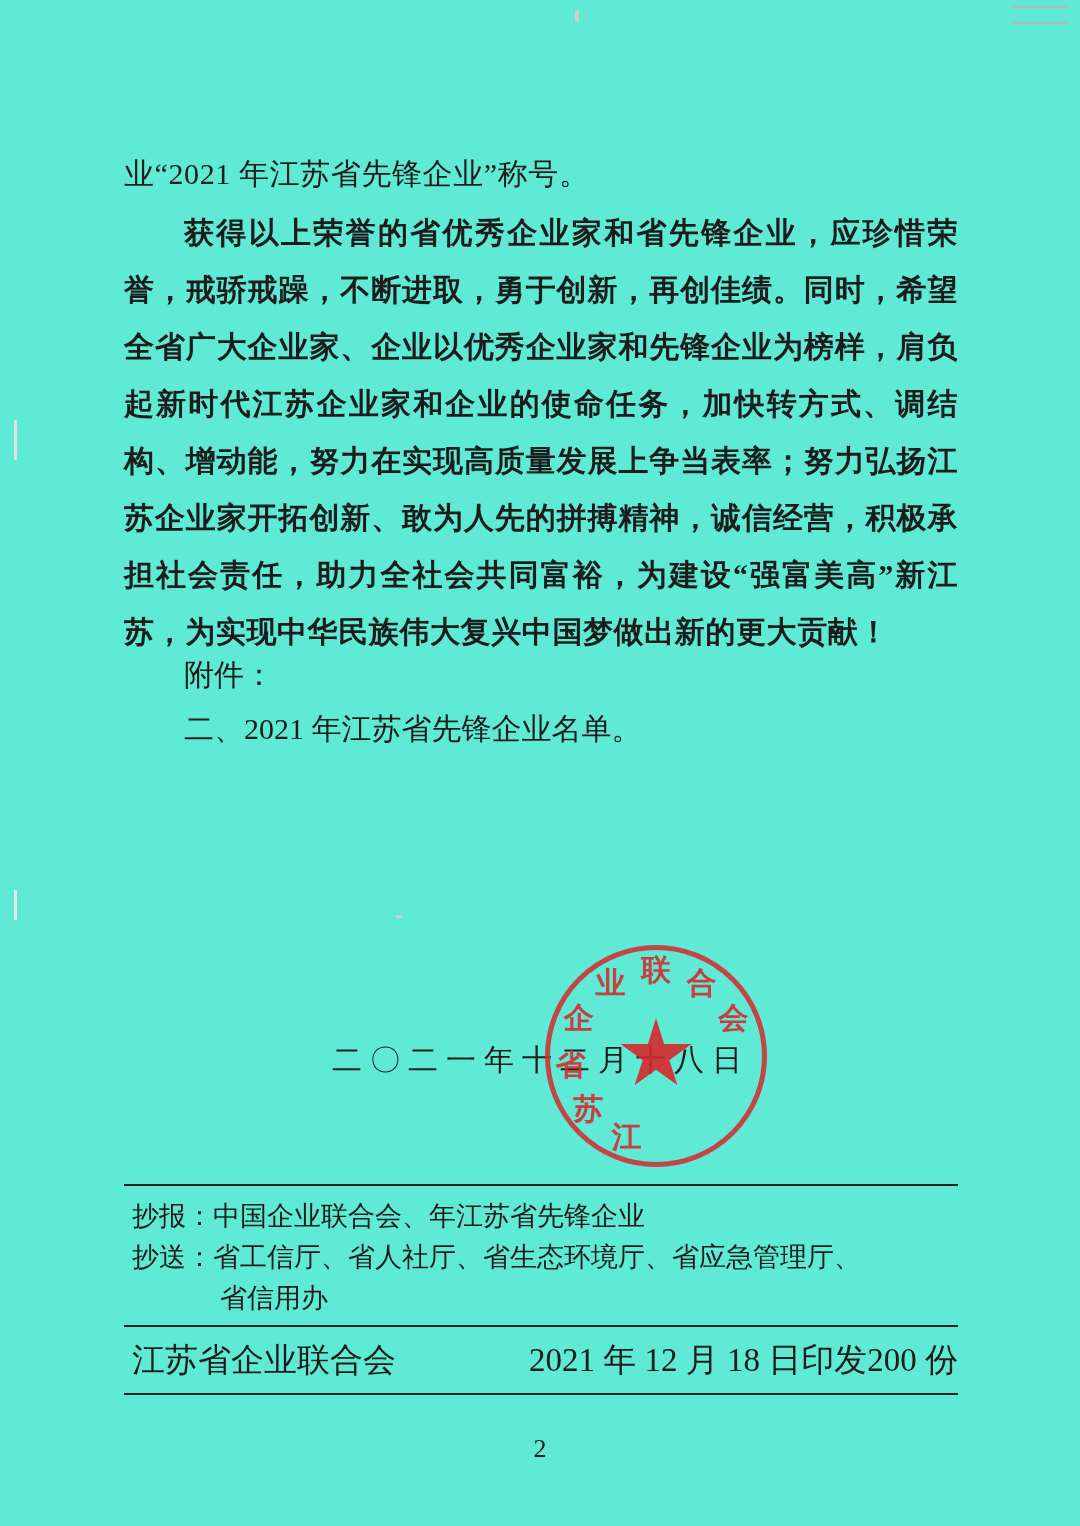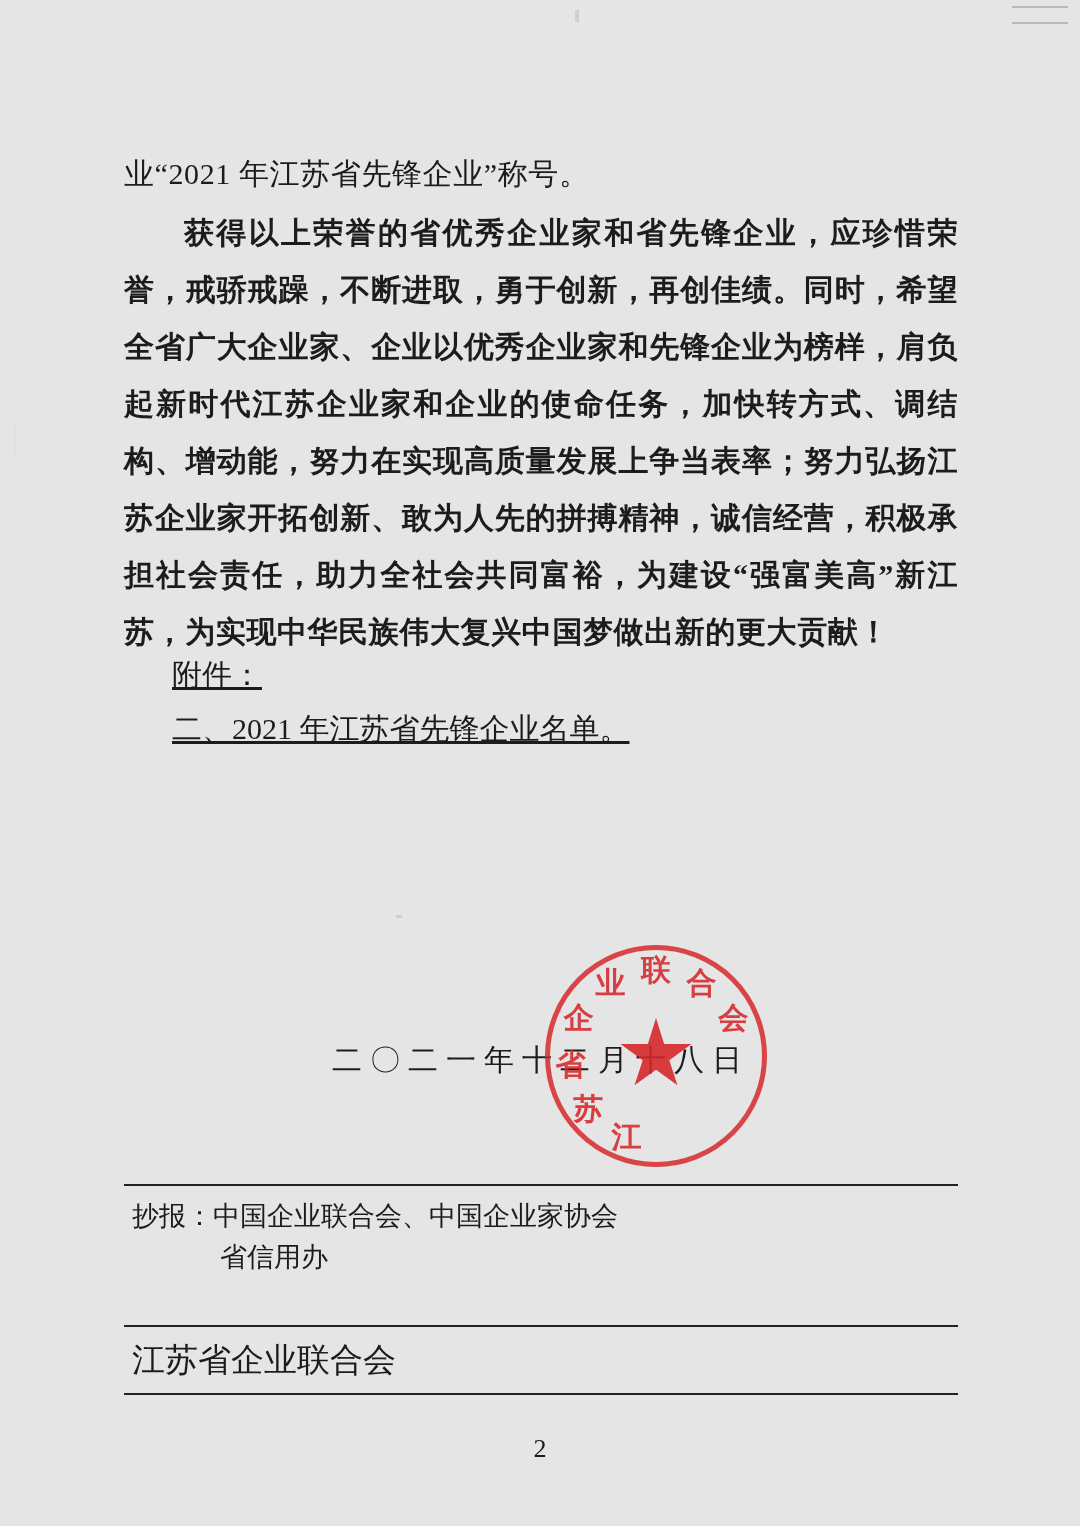--- a/index.html
+++ b/index.html
@@ -12,21 +12,21 @@
     height: 1526px;
     position: relative;
     font-family: "Liberation Serif", "DejaVu Serif", serif;
     color: #1a1a1a;
     overflow: hidden;
   }
 
   .page {
     position: absolute;
     inset: 0;
-    background: #e5e5e5;
+    background: #5eead4;
   }
 
   
   .scan-mark {
     position: absolute;
     background: #b9b9b9;
   }
   .scan-mark.m1 { left: 1012px; top: 6px;  width: 56px; height: 2px; }
   .scan-mark.m2 { left: 1012px; top: 22px; width: 56px; height: 2px; }
   .scan-mark.m3 { left: 575px;  top: 10px; width: 4px;  height: 12px; background:#cfcfcf; }
@@ -52,27 +52,26 @@
   .para.indent {
     text-indent: 2em;
     font-weight: bold;
   }
   .para.p2 {
     margin-top: 2px;
   }
 
   .attachments {
     position: absolute;
-    left: 112px;
+    left: 124px;
     top: 648px;
     width: 834px;
     font-size: 30px;
     line-height: 54px;
     color: #1c1c1c;
-    text-decoration: underline;
   }
   .attach-title {
     text-indent: 2em;
   }
   .attach-item {
     text-indent: 2em;
   }
 
   .date-line {
     position: absolute;
@@ -215,27 +214,29 @@
       <div class="seal-char" style="transform: rotate(-32deg) translateY(-86px) rotate(32deg);">业</div>
       <div class="seal-char" style="transform: rotate(0deg) translateY(-86px) rotate(0deg);">联</div>
       <div class="seal-char" style="transform: rotate(32deg) translateY(-86px) rotate(-32deg);">合</div>
       <div class="seal-char" style="transform: rotate(64deg) translateY(-86px) rotate(-64deg);">会</div>
     </div>
   </div>
 
   <div class="rule r1"></div>
 
   <div class="dist-block">
-    <div class="dist-line">抄报：中国企业联合会、中国企业家协会</div>
+    <div class="dist-line">抄报：中国企业联合会、年江苏省先锋企业</div>
+    <div class="dist-line">抄送：省工信厅、省人社厅、省生态环境厅、省应急管理厅、</div>
     <div class="dist-line cont">省信用办</div>
   </div>
 
   <div class="rule r2"></div>
 
   <div class="footer-row">
     <span>江苏省企业联合会</span>
+    <span>2021 年 12 月 18 日印发200 份</span>
   </div>
 
   <div class="rule r3"></div>
 
   <div class="page-number">2</div>
 
 </div>
 
 </body></html>

